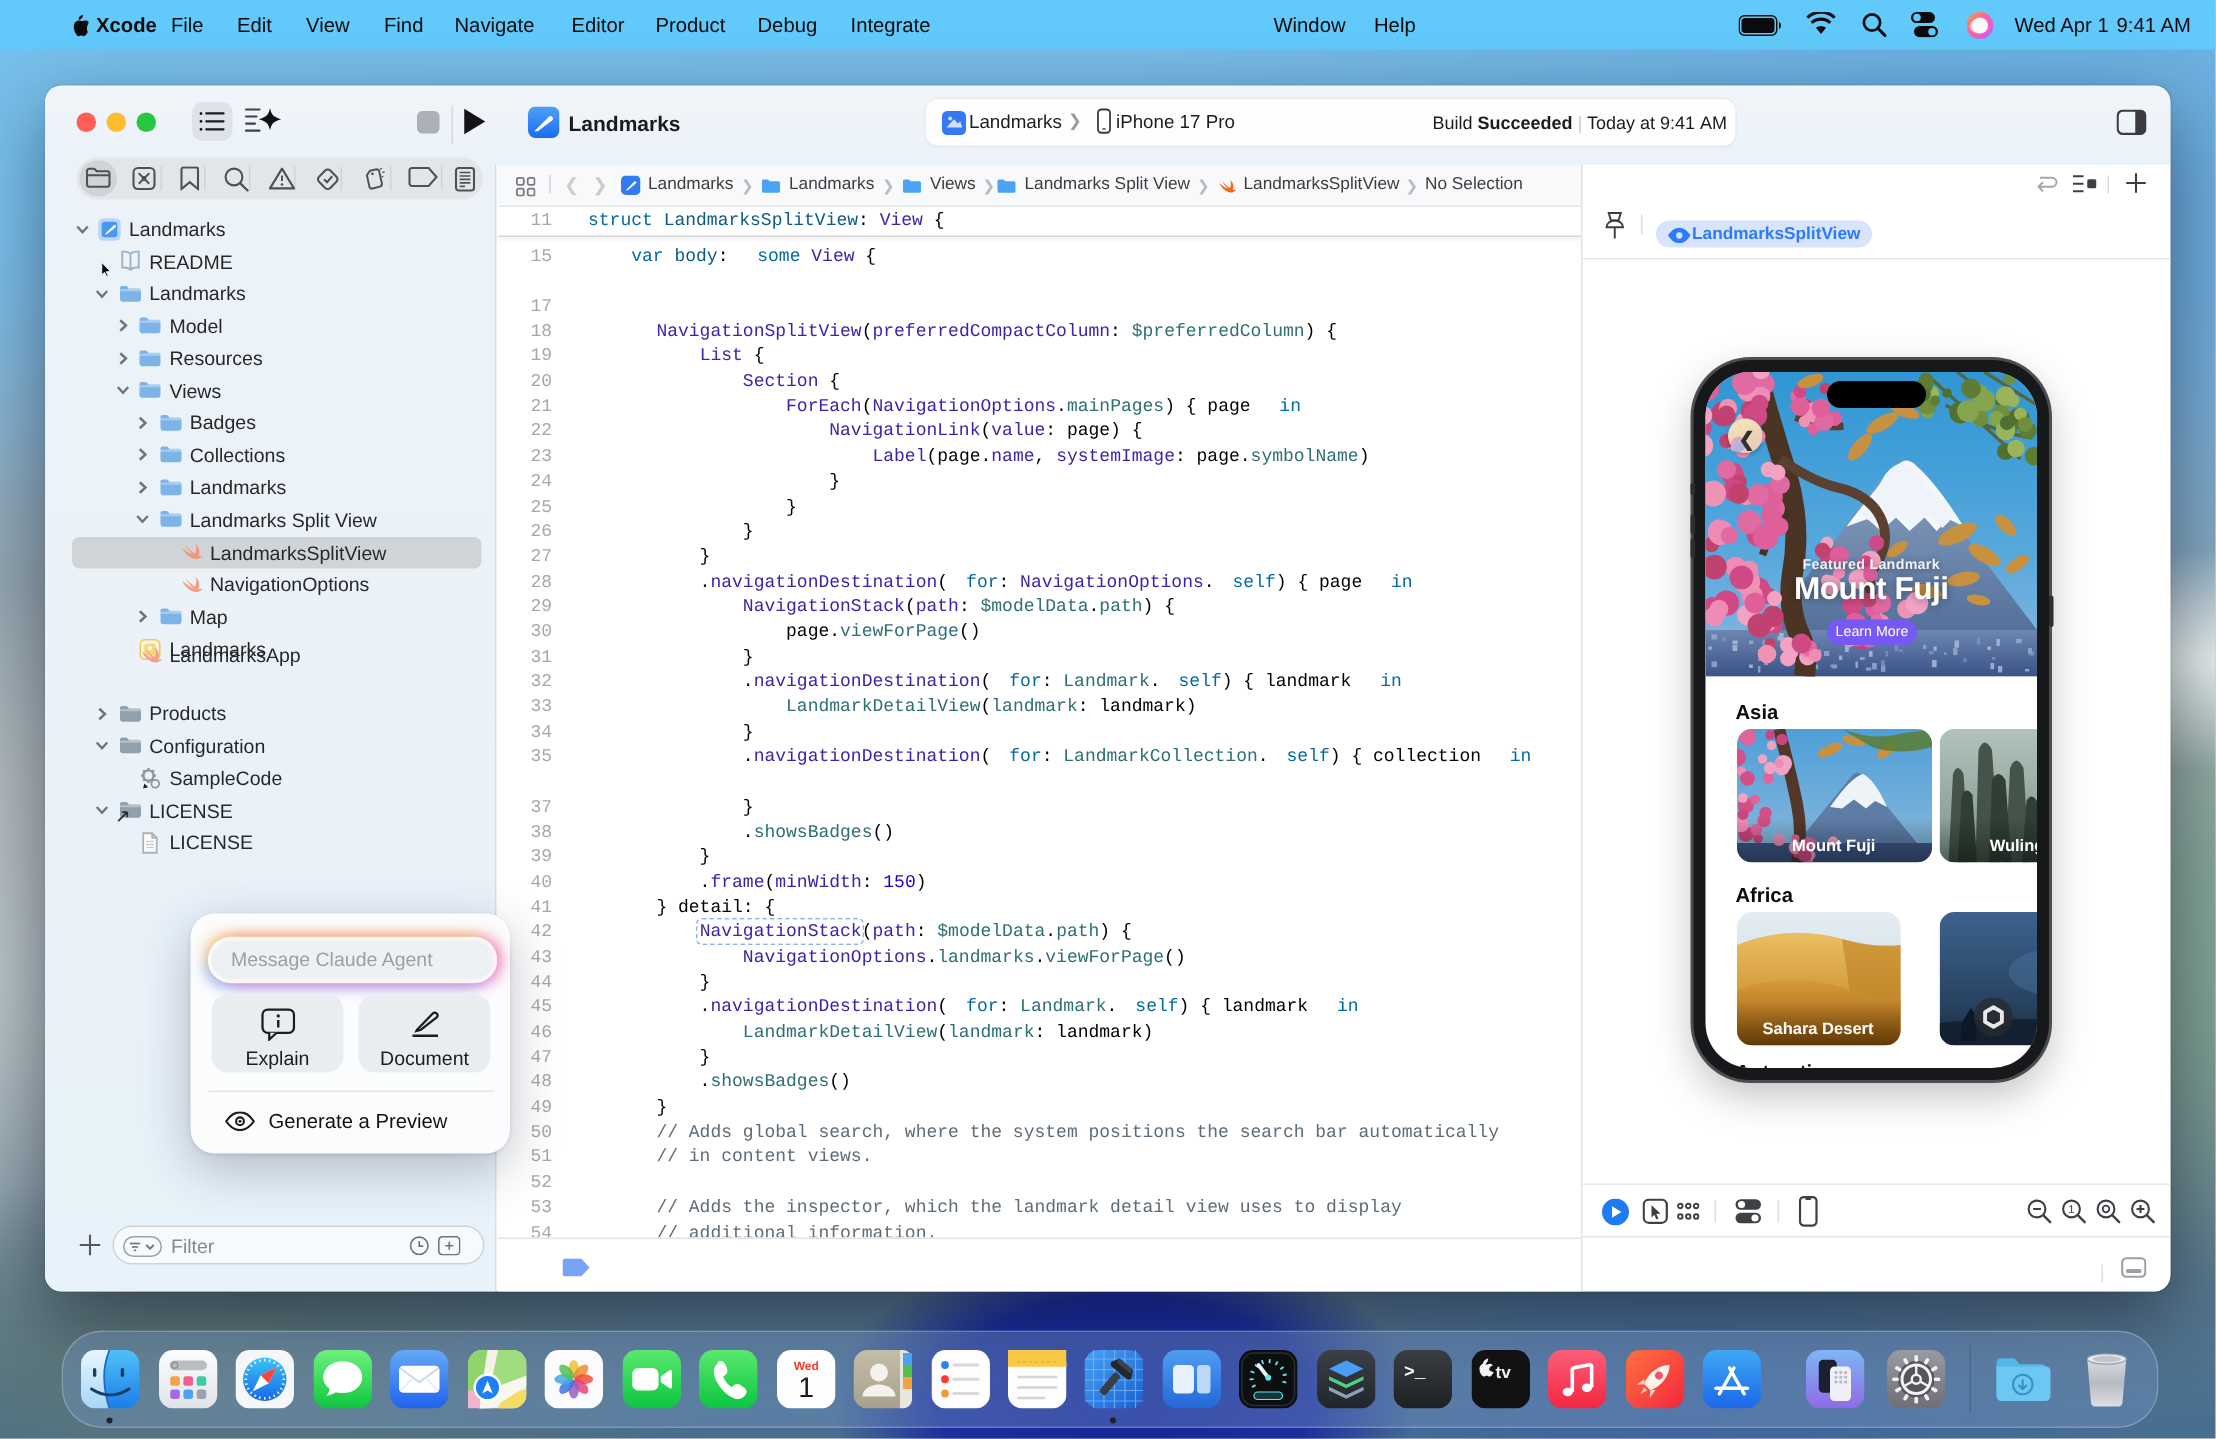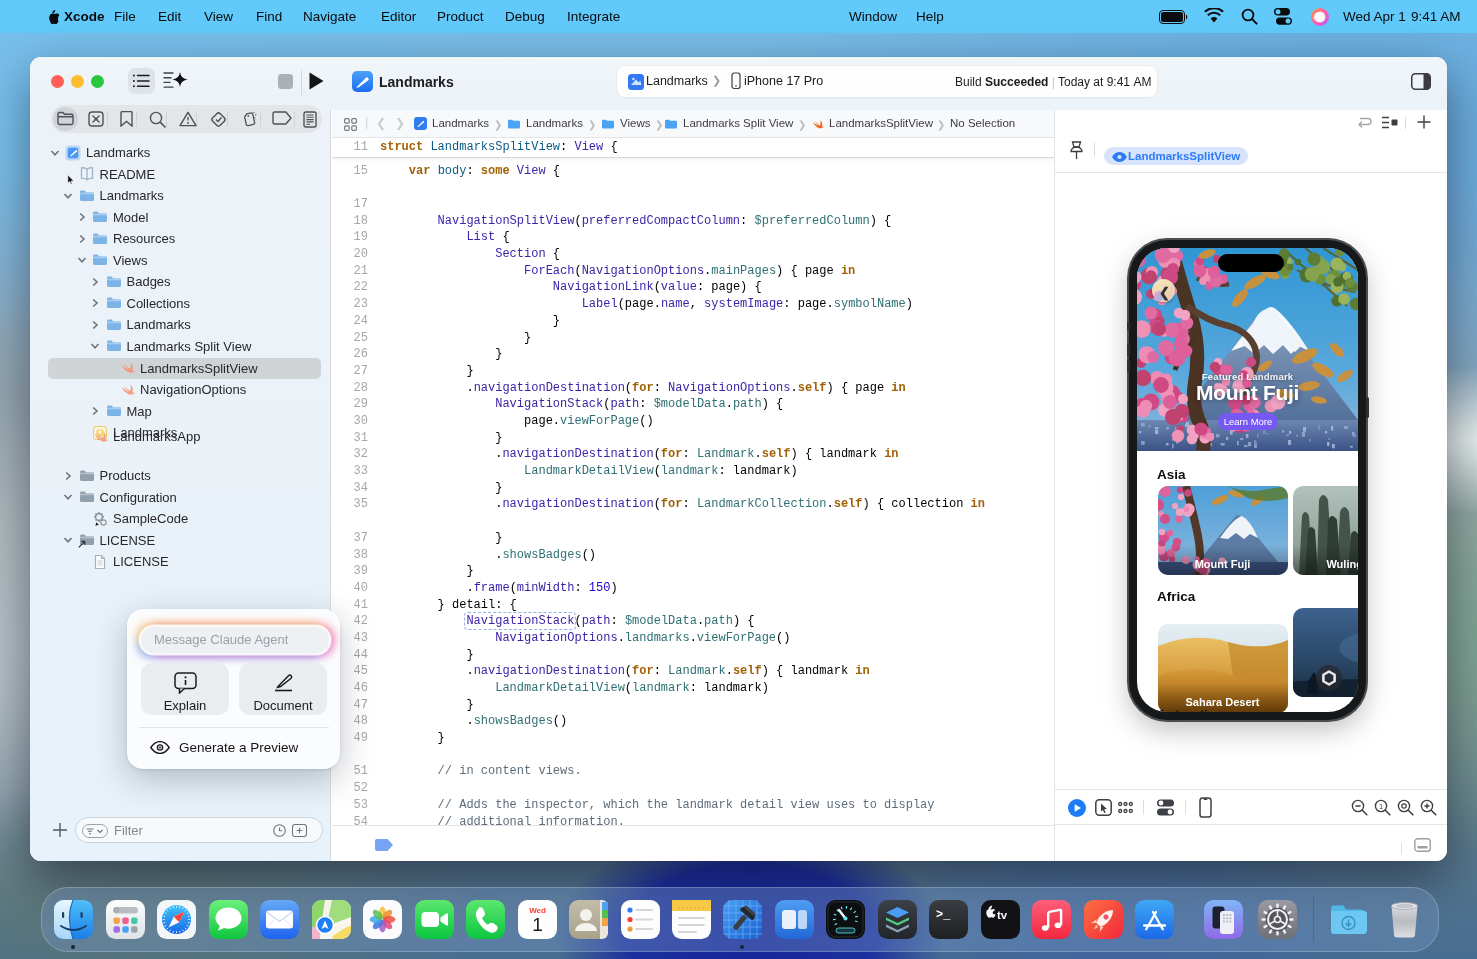--- a/index.html
+++ b/index.html
@@ -63,21 +63,21 @@
   border-bottom:1px solid #d8d8da; box-shadow:0 2px 3px rgba(0,0,0,.05); z-index:3; }
 #ebottom { position:absolute; left:0; bottom:0; width:100%; height:36px; background:#fff; border-top:1px solid #e4e4e6; }
 
 #canvas { position:absolute; left:1024px; top:53px; right:0; bottom:0; background:#fff; border-left:1px solid #e0e2e4; }
 #canvtop { position:absolute; left:0; top:0; width:100%; height:63px; border-bottom:1px solid #e4e6e8; }
 #pill-preview { position:absolute; left:49px; top:37px; height:18px; border-radius:9px; background:#d7e4fb;
   color:#2d7bf6; font-size:11.5px; font-weight:bold; display:flex; align-items:center; padding:0 8px 0 24px; }
 #canvbot { position:absolute; left:0; top:679px; width:100%; height:36px; border-top:1px solid #e4e6e8; border-bottom:1px solid #e4e6e8; }
 
 
-.k { color:#a16207; font-weight:bold; }
+.k { color:#0369a1; font-weight:normal;margin-left:12px; }
 .p { color:#3e23a8; }
 .t { color:#2e6f74; }
 .d { color:#0b5a86; }
 .c { color:#5d6c79; }
 .s { color:#c41a16; }
 .n { color:#1c00cf; }
 .dash { outline:1.5px dashed #8fb0e8; outline-offset:1.5px; border-radius:2px; }
 
 
 #phone { position:absolute; left:74px; top:130px; width:237px; height:480px; border-radius:38px;
@@ -625,20 +625,21 @@
 <div class="cl" style="top:441.9px"><span class="ln">40</span><span class="ct">            .<span class="p">frame</span>(<span class="p">minWidth</span>: <span class="n">150</span>)</span></div>
 <div class="cl" style="top:458.5px"><span class="ln">41</span><span class="ct">        } detail: {</span></div>
 <div class="cl" style="top:475.2px"><span class="ln">42</span><span class="ct">            <span class="dash"><span class="p">NavigationStack</span></span>(<span class="p">path</span>: <span class="t">$modelData</span>.<span class="t">path</span>) {</span></div>
 <div class="cl" style="top:491.9px"><span class="ln">43</span><span class="ct">                <span class="p">NavigationOptions</span>.<span class="t">landmarks</span>.<span class="t">viewForPage</span>()</span></div>
 <div class="cl" style="top:508.6px"><span class="ln">44</span><span class="ct">            }</span></div>
 <div class="cl" style="top:525.3px"><span class="ln">45</span><span class="ct">            .<span class="p">navigationDestination</span>(<span class="k">for</span>: <span class="t">Landmark</span>.<span class="k">self</span>) { landmark <span class="k">in</span></span></div>
 <div class="cl" style="top:542.0px"><span class="ln">46</span><span class="ct">                <span class="t">LandmarkDetailView</span>(<span class="t">landmark</span>: landmark)</span></div>
 <div class="cl" style="top:558.7px"><span class="ln">47</span><span class="ct">            }</span></div>
 <div class="cl" style="top:575.4px"><span class="ln">48</span><span class="ct">            .<span class="t">showsBadges</span>()</span></div>
 <div class="cl" style="top:592.1px"><span class="ln">49</span><span class="ct">        }</span></div>
+<div class="cl" style="top:608.8px"><span class="ln">50</span><span class="ct">        <span class="c">// Adds global search, where the system positions the search bar automatically</span></span></div>
 <div class="cl" style="top:625.4px"><span class="ln">51</span><span class="ct">        <span class="c">// in content views.</span></span></div>
 <div class="cl" style="top:642.1px"><span class="ln">52</span></div>
 <div class="cl" style="top:658.8px"><span class="ln">53</span><span class="ct">        <span class="c">// Adds the inspector, which the landmark detail view uses to display</span></span></div>
 <div class="cl" style="top:675.5px"><span class="ln">54</span><span class="ct">        <span class="c">// additional information.</span></span></div>
 </div>
     <div id="ebottom">
       <svg style="position:absolute;left:43px;top:13px" width="18" height="12" viewBox="0 0 18 12">
           <path d="M0 2 a2 2 0 0 1 2-2 h10.5 L18 6 L12.5 12 H2 a2 2 0 0 1 -2-2z" fill="#76a3f2"></path>
         </svg>
     </div>
@@ -1026,21 +1027,21 @@
           <g fill="#2f3e36">
             <path d="M12 89 L15 44 Q18 38 22 44 L25 89z"></path>
             <path d="M33 89 L35 34 Q39 26 44 34 L48 89z"></path>
             <path d="M55 89 L58 48 Q61 42 65 48 L68 89z"></path>
           </g>
         </svg>
         <div style="position:absolute;left:0;bottom:0;width:100%;height:30px;background:linear-gradient(180deg,rgba(0,0,0,0),rgba(0,0,0,.38))"></div>
         <div style="position:absolute;left:0;bottom:5px;width:100%;text-align:center;color:#fff;font-size:11px;font-weight:bold">Wulingyuan</div>
       </div>
       <div style="position:absolute;left:20px;top:341px;font-size:13.5px;font-weight:bold;color:#0c0c0e">Africa</div>
-      <div style="position:absolute;left:20.5px;top:376px;width:130px;height:89px;border-radius:10px;overflow:hidden">
+      <div style="position:absolute;left:20.5px;top:360px;width:109px;height:89px;border-radius:10px;overflow:hidden">
         <svg width="130" height="89" viewBox="0 0 130 89">
           <defs>
           <linearGradient id="sah" x1="0" y1="0" x2="0" y2="1">
                   <stop offset="0" stop-color="#e3edf2"></stop>
                   <stop offset="1" stop-color="#c9d6de"></stop>
                 </linearGradient>
           <linearGradient id="dune" x1="0" y1="0" x2="0" y2="1">
                   <stop offset="0" stop-color="#eabf63"></stop>
                   <stop offset="1" stop-color="#c07b1a"></stop>
                 </linearGradient>

